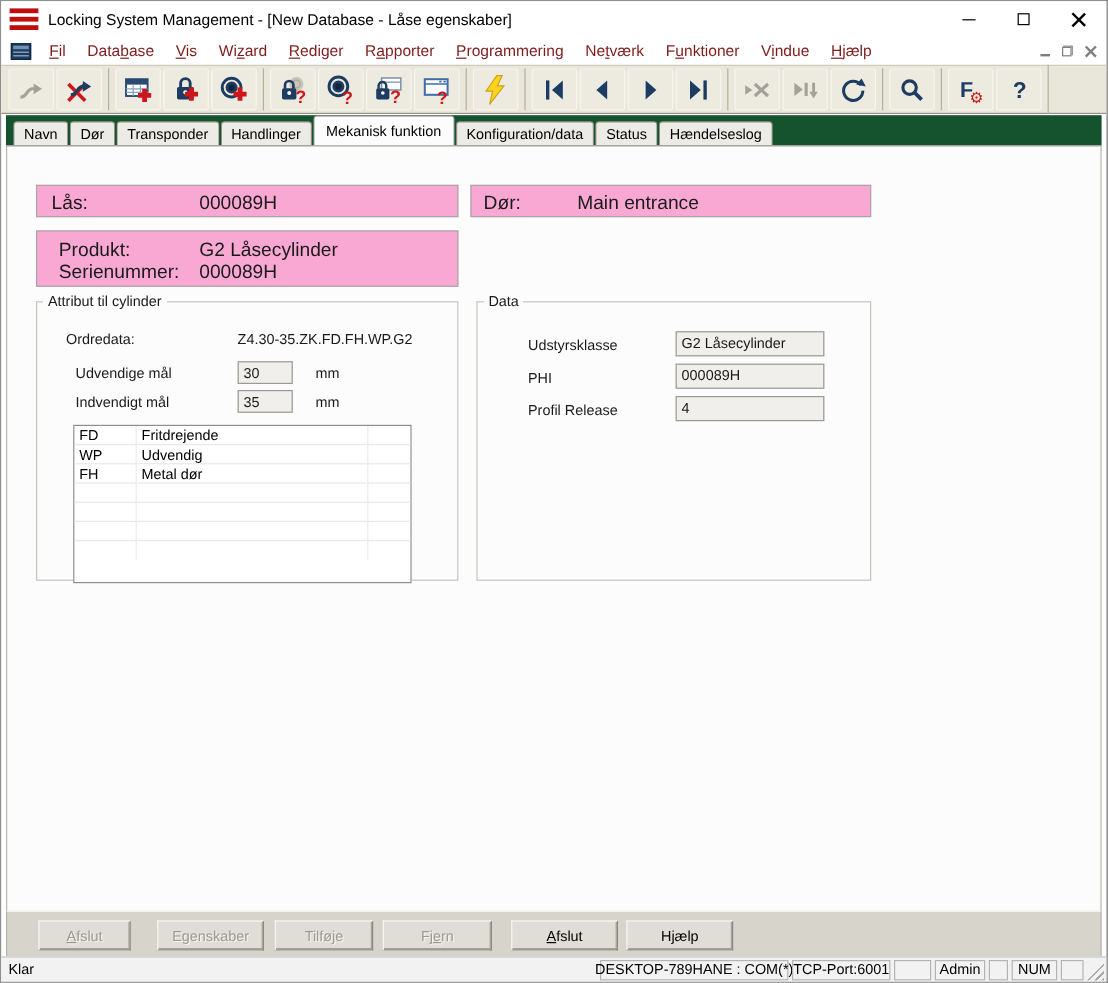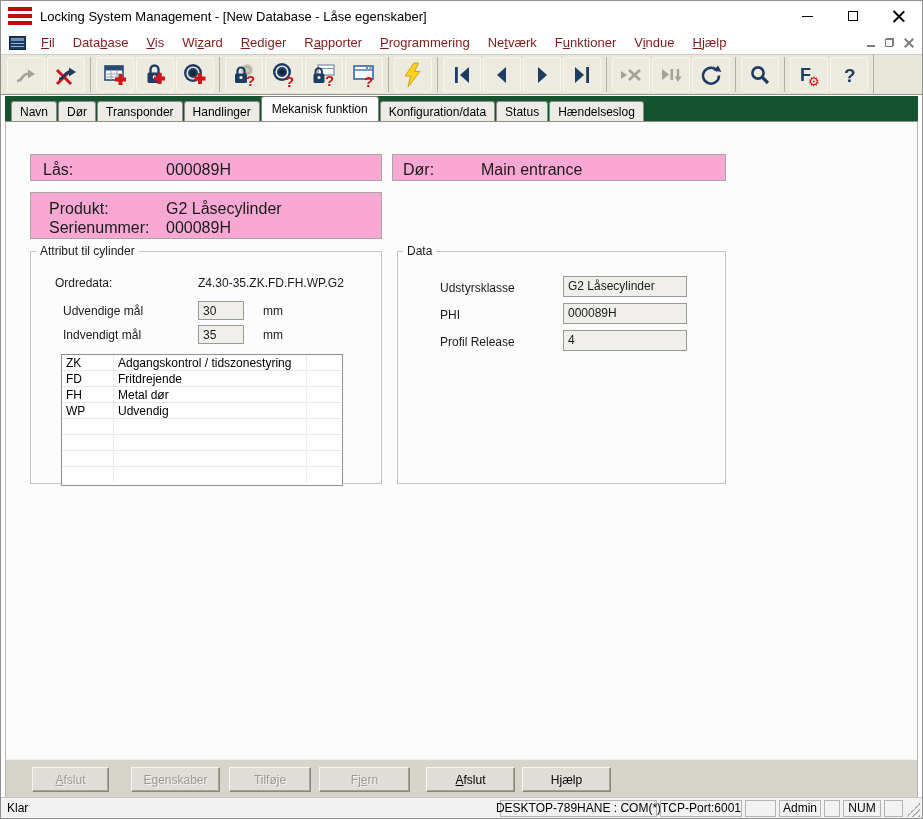--- a/index.html
+++ b/index.html
@@ -328,37 +328,32 @@
       <span class="frow-lbl" style="left:32px;top:46px;">Udvendige mål</span>
       <div class="field" style="left:167px;top:43px;width:46px;height:19px;">30</div>
       <span class="frow-lbl" style="left:232px;top:46px;">mm</span>
 
       <span class="frow-lbl" style="left:32px;top:70px;">Indvendigt mål</span>
       <div class="field" style="left:167px;top:67px;width:46px;height:19px;">35</div>
       <span class="frow-lbl" style="left:232px;top:70px;">mm</span>
 
       <div class="attr-table" style="left:30px;top:96px;width:282px;height:132px;">
         <div class="attr-row">
-          <div class="c c0">ZK</div>
-          <div class="c c1">Adgangskontrol / tidszonestyring</div>
-          <div class="c c2" style="border-right:none;"></div>
-        </div>
-        <div class="attr-row">
           <div class="c c0">FD</div>
           <div class="c c1">Fritdrejende</div>
           <div class="c c2" style="border-right:none;"></div>
         </div>
         <div class="attr-row">
+          <div class="c c0">WP</div>
+          <div class="c c1">Udvendig</div>
+          <div class="c c2" style="border-right:none;"></div>
+        </div>
+        <div class="attr-row">
           <div class="c c0">FH</div>
           <div class="c c1">Metal dør</div>
-          <div class="c c2" style="border-right:none;"></div>
-        </div>
-        <div class="attr-row">
-          <div class="c c0">WP</div>
-          <div class="c c1">Udvendig</div>
           <div class="c c2" style="border-right:none;"></div>
         </div>
         <div class="attr-row">
             <div class="c c0"></div>
             <div class="c c1"></div>
             <div class="c c2" style="border-right:none;"></div>
           </div>
         <div class="attr-row">
             <div class="c c0"></div>
             <div class="c c1"></div>

